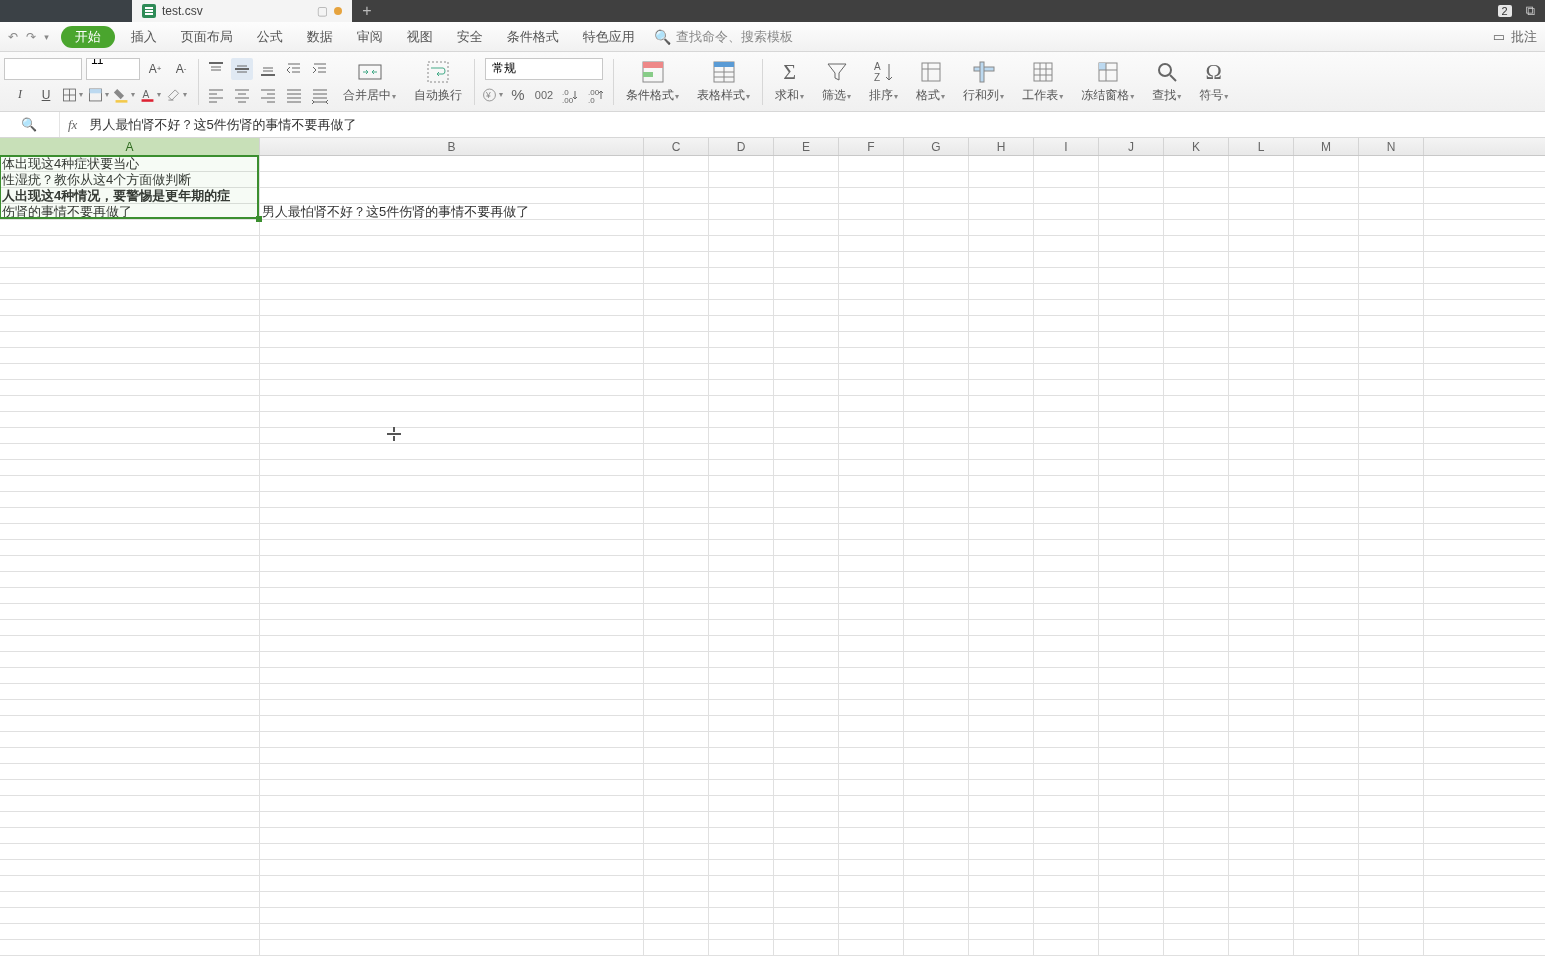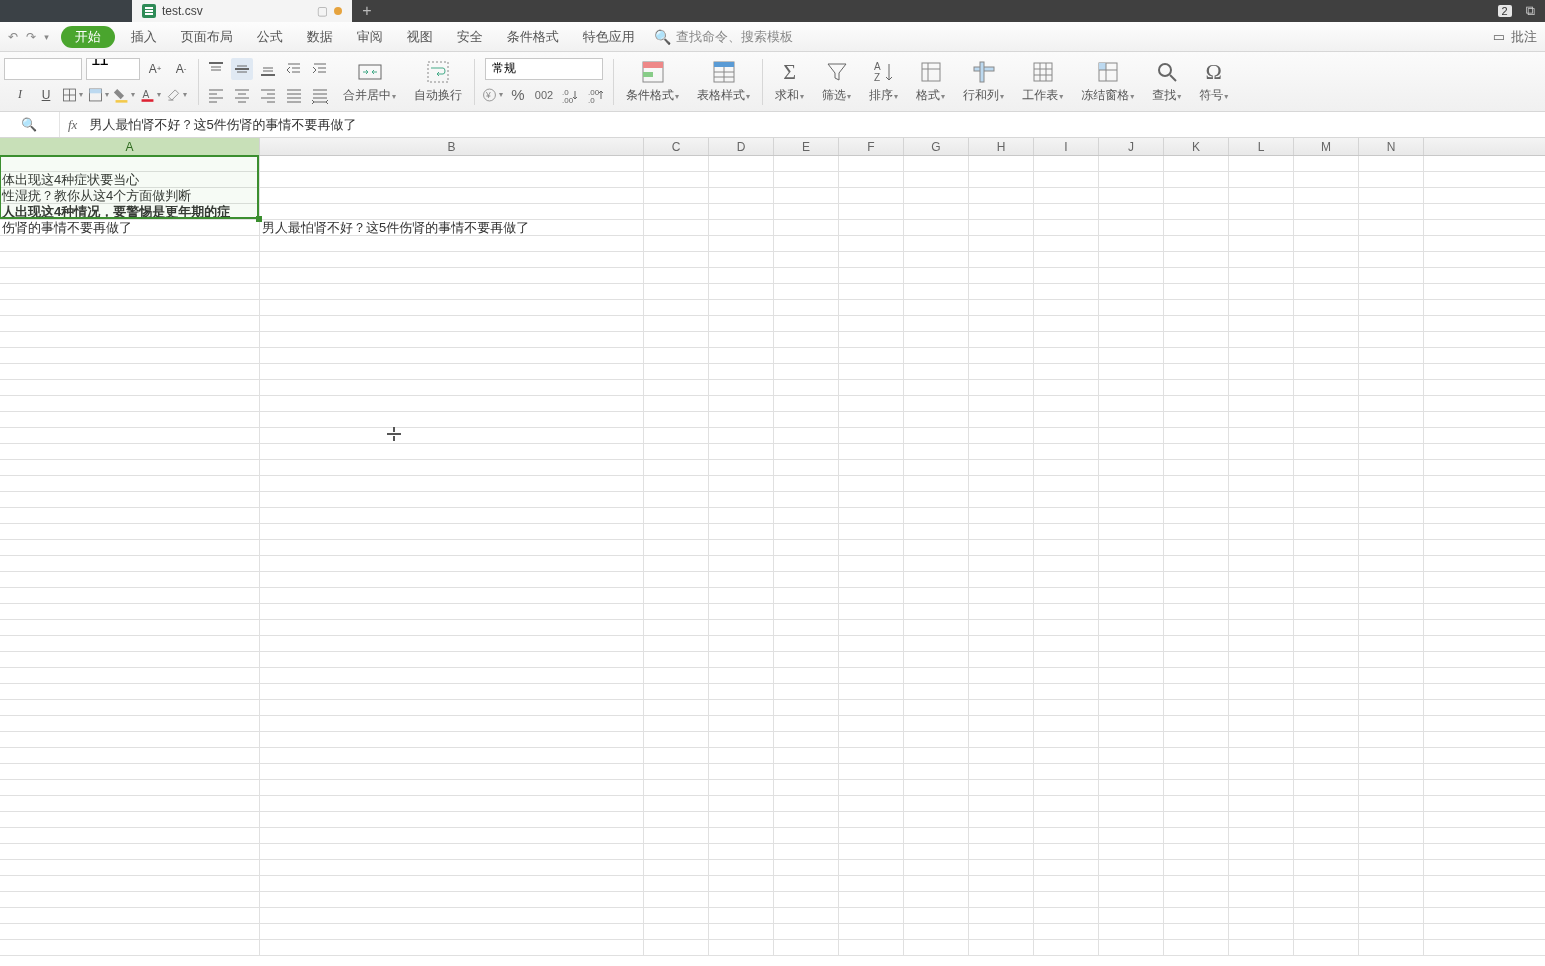--- a/index.html
+++ b/index.html
@@ -63,21 +63,21 @@
 .ribbon .sep { width: 1px; height: 46px; background: #d7d7d7; margin: 0 6px; }
 .ribbon .group { display: flex; align-items: center; gap: 6px; }
 .ribbon .stack { display: flex; flex-direction: column; align-items: center; gap: 2px; }
 .ribbon .stack.two { gap: 4px; }
 .ribbon .row { display: flex; align-items: center; gap: 4px; }
 .ribbon .bigbtn { display: flex; flex-direction: column; align-items: center; gap: 2px; padding: 2px 6px; cursor: pointer; }
 .ribbon .bigbtn .lbl { white-space: nowrap; }
 .ribbon .dd { font-size: 8px; color: #888; margin-left: 1px; }
 .ribbon .smbtn { width: 22px; height: 22px; display: flex; align-items: center; justify-content: center; cursor: pointer; border-radius: 2px; }
 .ribbon .fontname { width: 78px; height: 22px; border: 1px solid #c8c8c8; background: #fff; font-size: 12px; padding: 0 16px 0 4px; }
-.ribbon .fontsize { width: 54px; height: 22px; border: 1px solid #c8c8c8; background: #fff; font-size: 17px; padding: 0 16px 17px 4px; }
+.ribbon .fontsize { width: 54px; height: 22px; border: 1px solid #c8c8c8; background: #fff; font-size: 12px; padding: 0 16px 17px 4px; }
 .ribbon .numfmt { width: 118px; height: 22px; border: 1px solid #c8c8c8; background: #fff; font-size: 12px; padding: 0 16px 0 6px; }
 .ribbon svg { display: block; }
 
 .ico { width: 20px; height: 20px; }
 .ico-lg { width: 26px; height: 26px; }
 
 
 .fbar {
   height: 26px; background: #fff; border-bottom: 1px solid #d7d7d7;
   display: flex; align-items: center; font-size: 13px;
@@ -87,21 +87,21 @@
 .fbar .ftxt { flex: 1; padding: 0 4px; color: #333; }
 
 
 .gridwrap { position: absolute; top: 138px; bottom: 0; left: 0; right: 0; overflow: hidden; background: #fff; }
 .colhdrs { display: flex; height: 18px; background: linear-gradient(#f4f4f4,#e9e9e9); border-bottom: 1px solid #c8c8c8; font-size: 12px; color: #666; }
 .colhdrs .ch { border-right: 1px solid #d4d4d4; display: flex; align-items: center; justify-content: center; }
 .colhdrs .ch.sel { background: #c8e0b8; color: #2f6b1f; }
 .grid { position: relative; }
 .rowline { position: absolute; left: 0; right: 0; height: 1px; background: #e0e0e0; }
 .colline { position: absolute; top: 0; bottom: 0; width: 1px; background: #e0e0e0; }
-.cellA, .cellB { position: absolute; font-size: 13px; color: #333; white-space: nowrap; overflow: hidden; padding: 16px 2px; line-height: 16px; }
+.cellA, .cellB { position: absolute; font-size: 13px; color: #333; white-space: nowrap; overflow: hidden; padding: 0 2px; line-height: 16px; }
 .cellA { left: 0; }
 .cellB { }
 .selrect {
   position: absolute; border: 2px solid #3b8e2f; background: rgba(100,180,80,0.06);
 }
 .selhandle { position: absolute; width: 6px; height: 6px; background: #3b8e2f; }
 .cursor-cross {
   position: absolute; width: 14px; height: 14px;
 }
 .cursor-cross::before, .cursor-cross::after {

